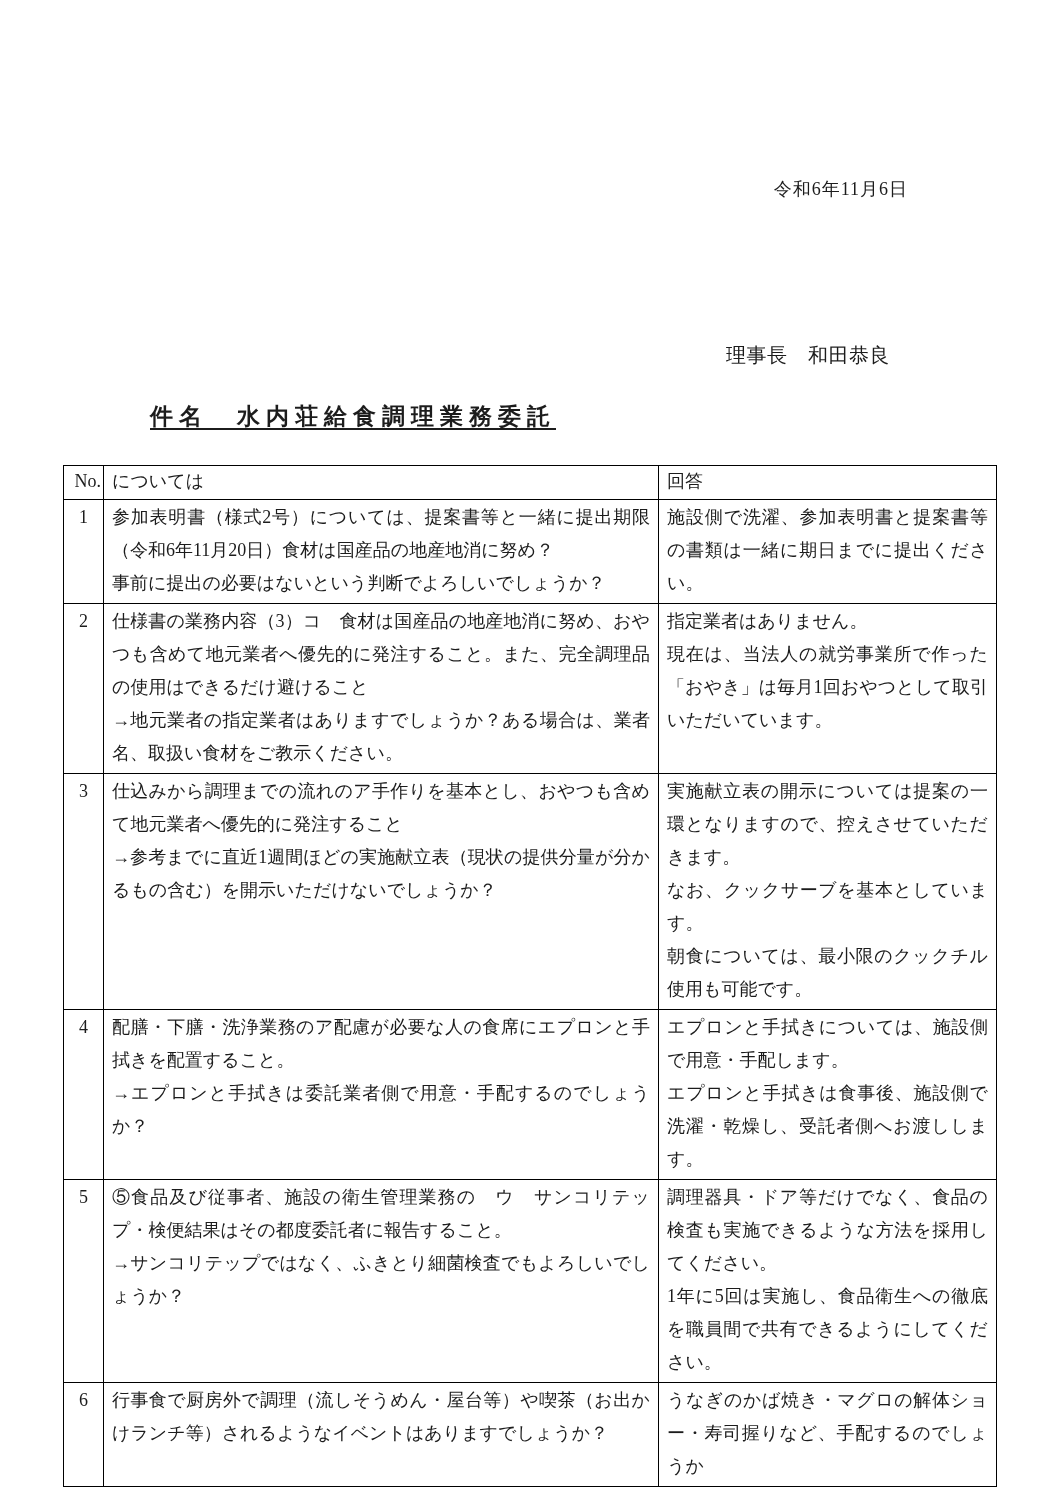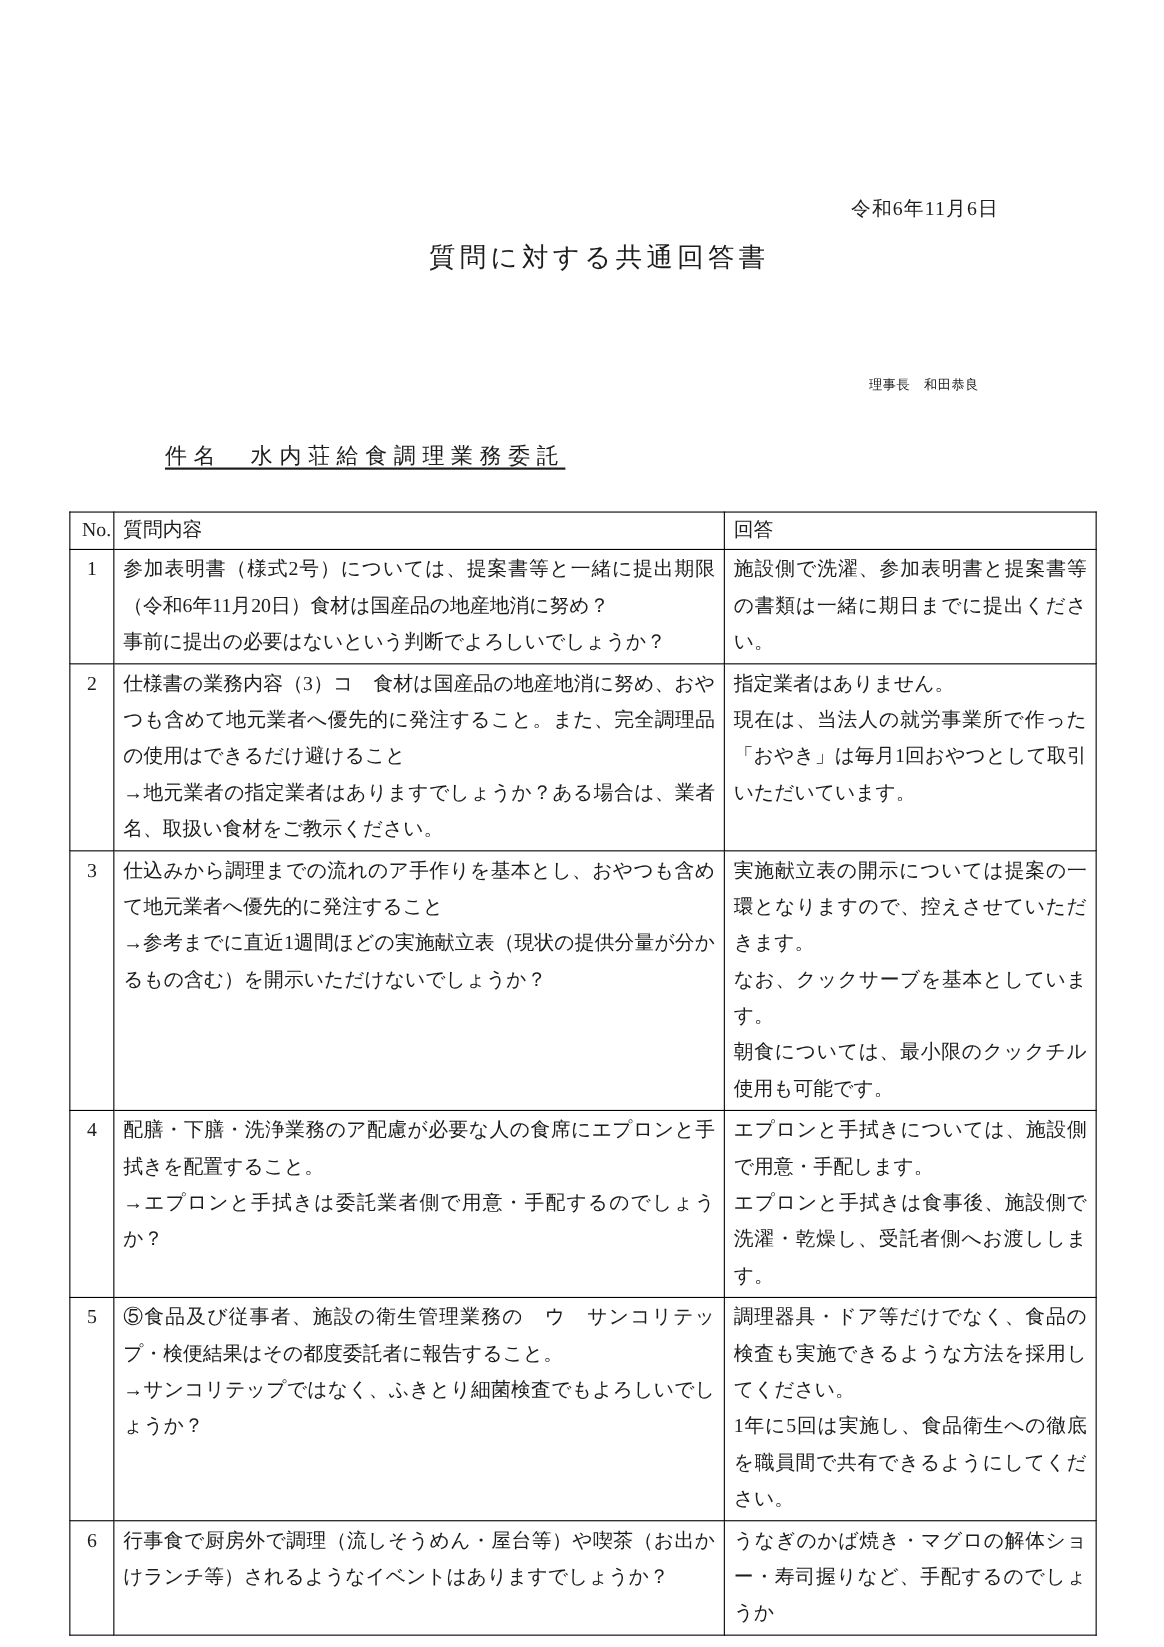--- a/index.html
+++ b/index.html
@@ -36,31 +36,32 @@
     position: absolute;
     top: 307px;
     right: 165px;
     font-size: 18px;
     letter-spacing: 0.5px;
   }
   .doc-rep {
     position: absolute;
     top: 342px;
     right: 168px;
-    font-size: 12px;
+    font-size: 20px;
     letter-spacing: 0.5px;
   }
   .doc-subject {
     position: absolute;
     top: 401px;
     left: 150px;
-    font-size: 20px;
+    font-size: 23px;
     letter-spacing: 6px;
     text-decoration: underline;
     text-underline-offset: 4px;
+    font-weight: bold;
   }
   table.qa-table {
     position: absolute;
     top: 465px;
     left: 63px;
     width: 933px;
     border-collapse: collapse;
     table-layout: fixed;
     font-size: 18px;
     line-height: 33px;
@@ -91,37 +92,36 @@
     text-align: justify;
   }
 </style>
 </head>
 <body>
 
 <div class="page">
 
   <div class="doc-date">令和6年11月6日</div>
 
-  <h1 class="doc-title">質問に対する共通回答書</h1>
 
 
   <div class="doc-rep">理事長　和田恭良</div>
 
   <div class="doc-subject">件名　水内荘給食調理業務委託</div>
 
   <table class="qa-table">
     <colgroup>
       <col style="width:40px">
       <col style="width:555px">
       <col style="width:338px">
     </colgroup>
     <thead>
       <tr>
         <th class="col-no">No.</th>
-        <th>質問内容</th>
+        <th>については</th>
         <th>回答</th>
       </tr>
     </thead>
     <tbody>
       <tr>
         <td class="cell-no">1</td>
         <td class="cell-q">参加表明書（様式2号）については、提案書等と一緒に提出期限（令和6年11月20日）食材は国産品の地産地消に努め？
 事前に提出の必要はないという判断でよろしいでしょうか？</td>
         <td class="cell-a">施設側で洗濯、参加表明書と提案書等の書類は一緒に期日までに提出ください。</td>
       </tr>

